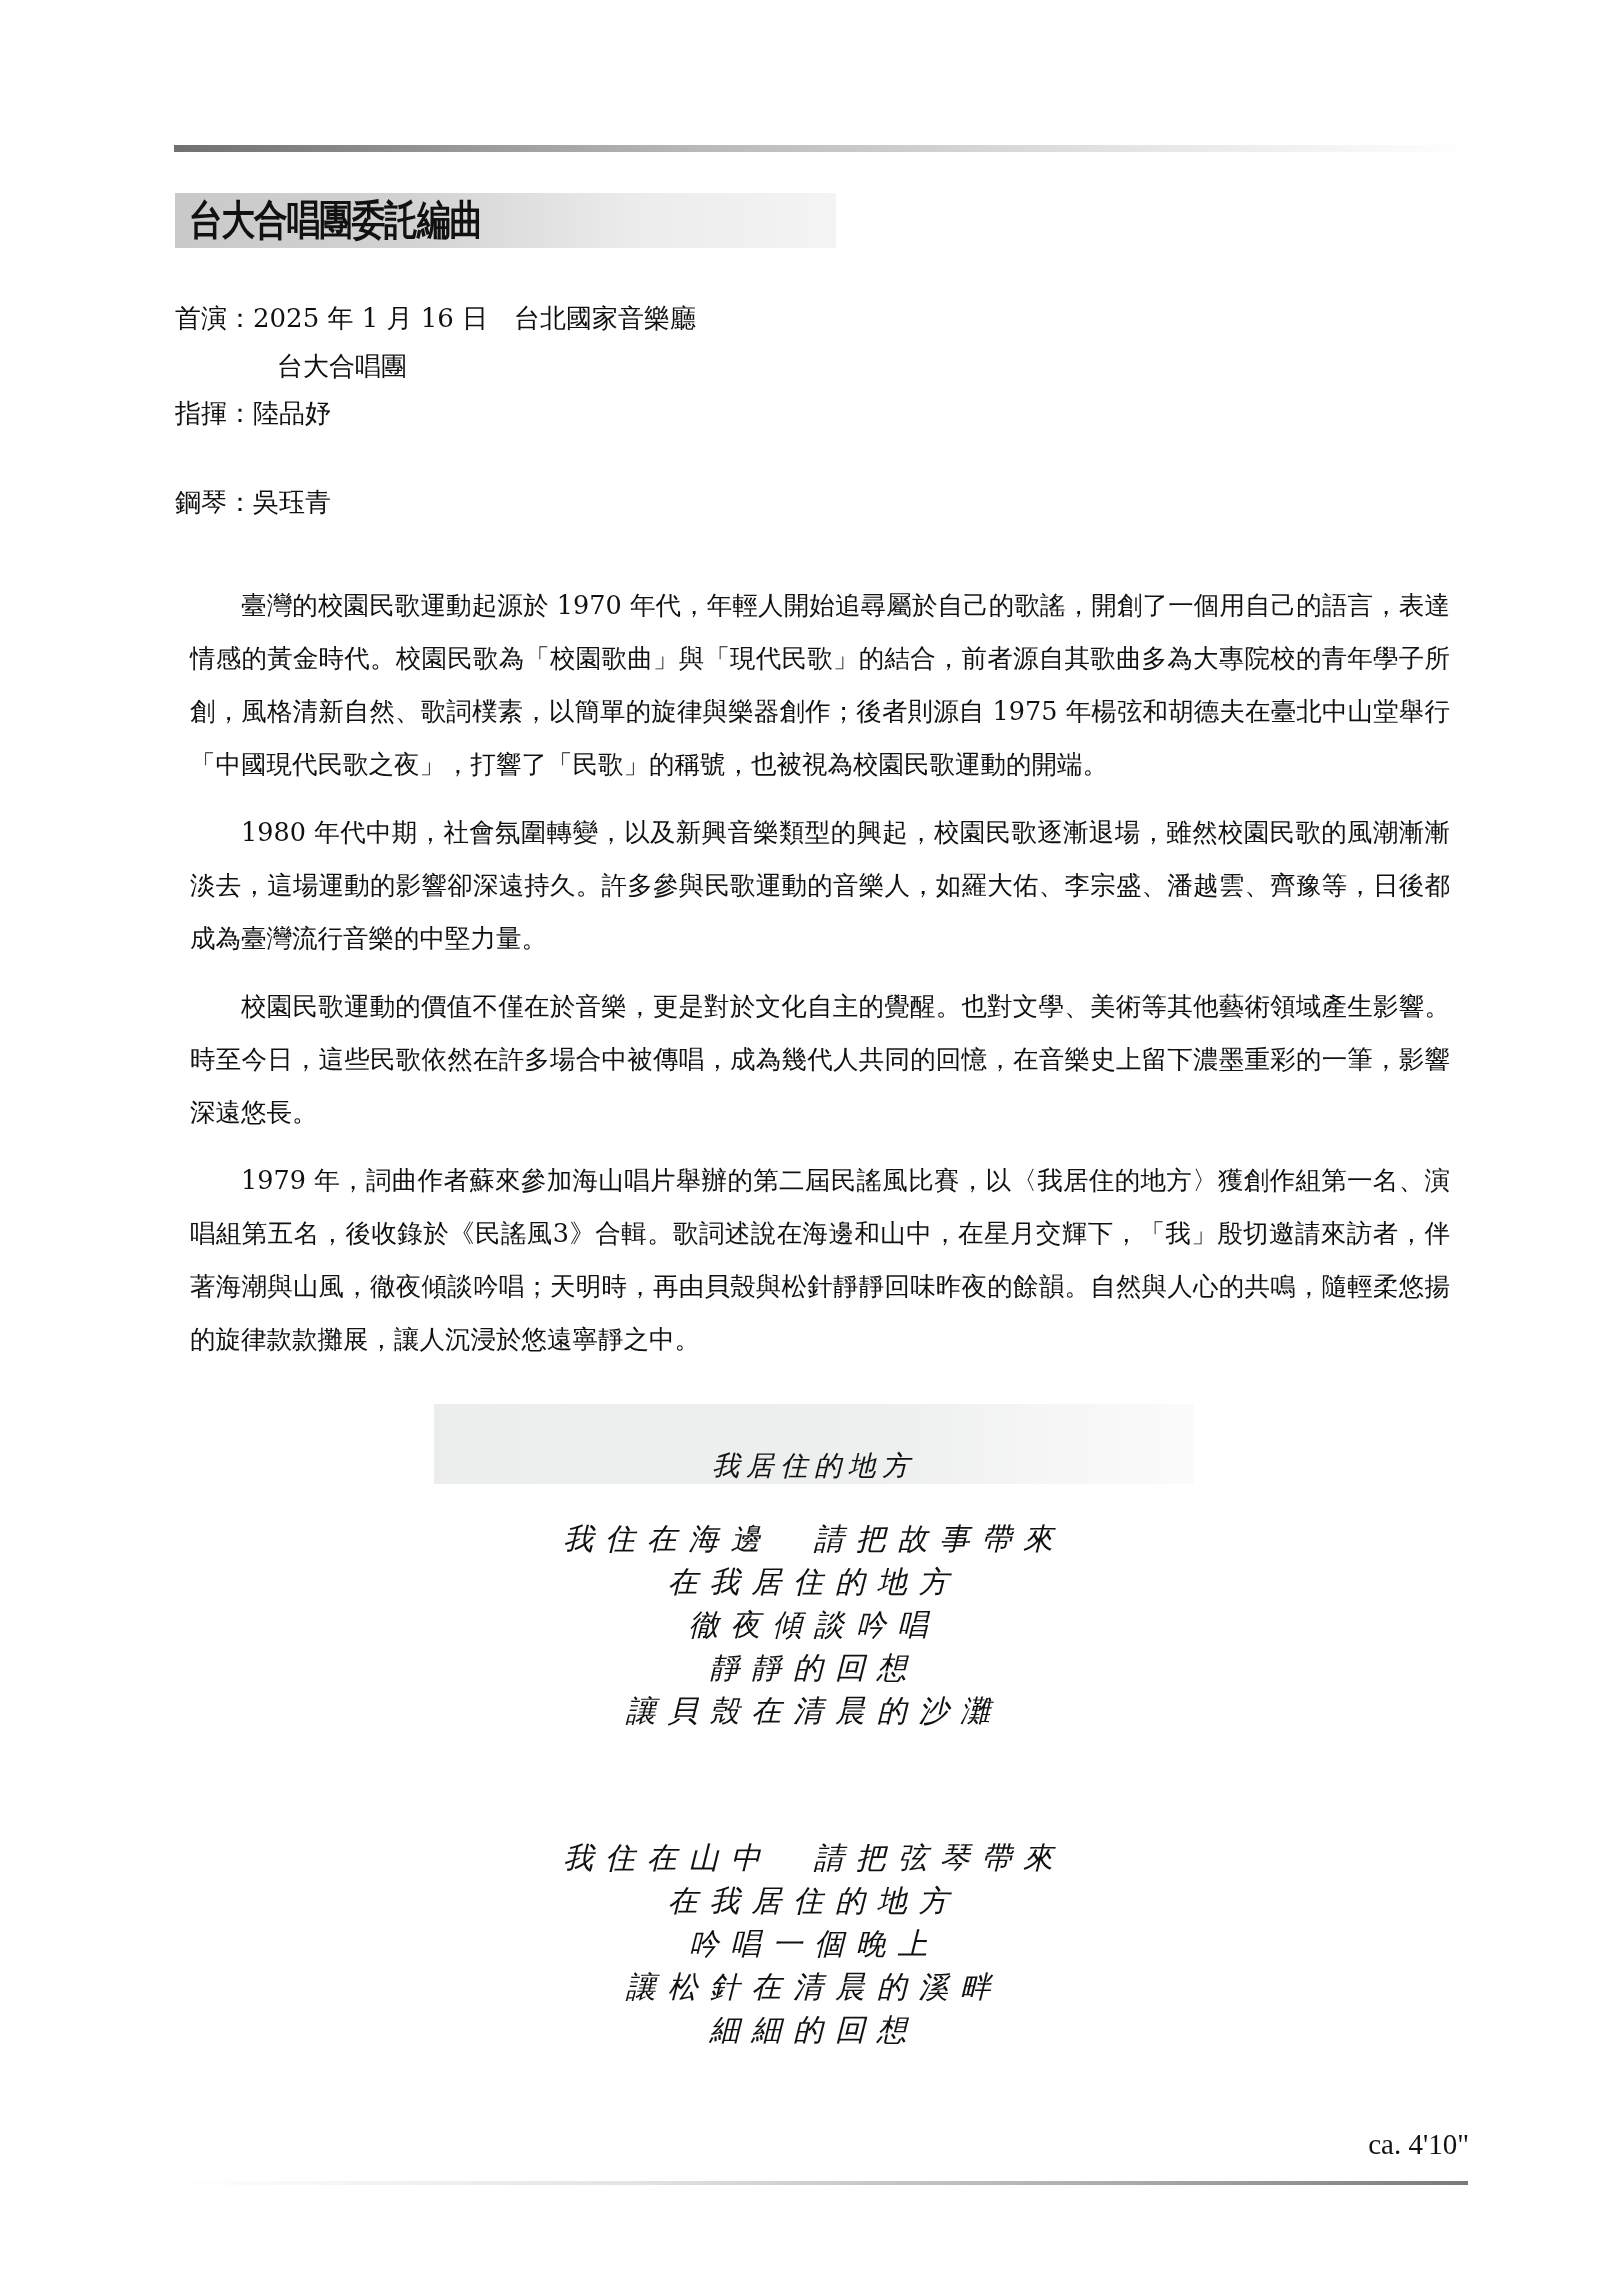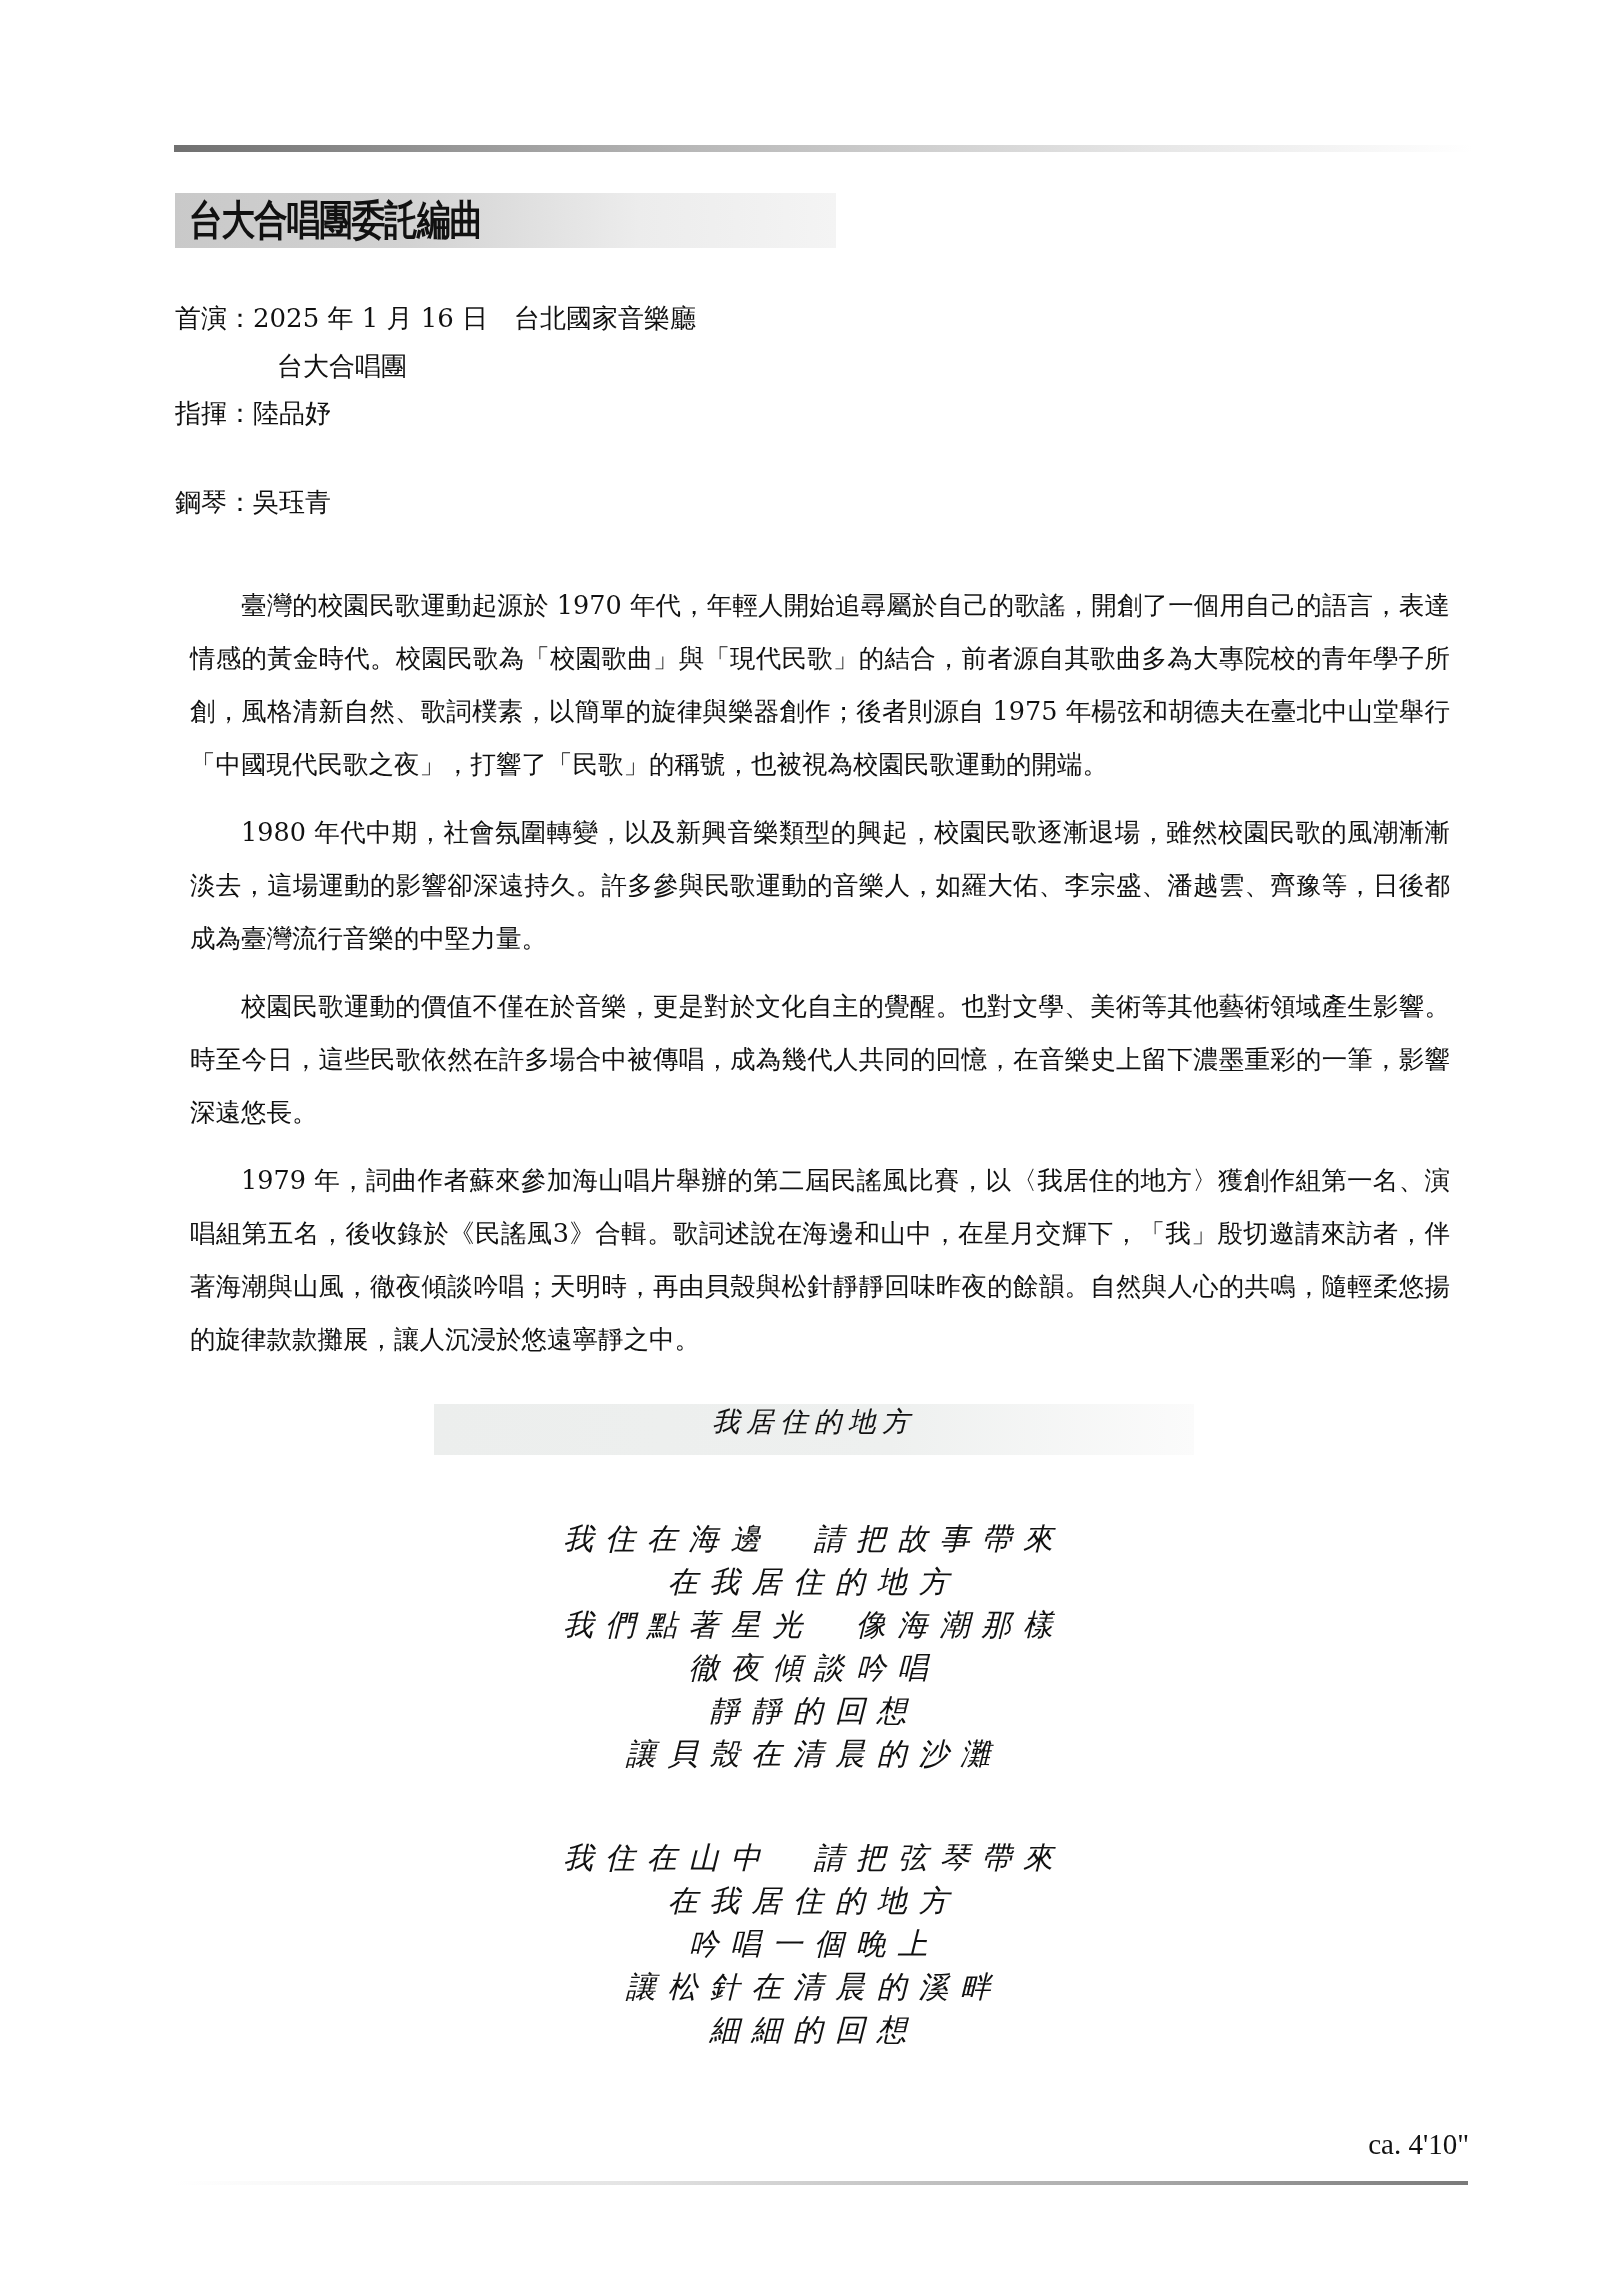--- a/index.html
+++ b/index.html
@@ -15,23 +15,23 @@
   .info { position: absolute; left: 175px; font-size: 26px; line-height: 1; white-space: pre; }
   .info .label { display: inline-block; }
   .info .value { display: inline-block; }
   .info-premiere { top: 305px; }
   .info-premiere-2 { top: 353px; left: 277px; }
   .info-conductor { top: 400px; }
   .info-piano { top: 489px; }
   .body-text { position: absolute; left: 175px; top: 564px; width: 1290px;
                font-size: 25.5px; line-height: 53px; text-align: justify; text-justify: inter-character; }
   .body-text p { margin: 15px; text-indent: 2em; }
-  .lyrics-title-box { position: absolute; left: 434px; top: 1404px; width: 760px; height: 51px;
+  .lyrics-title-box { position: absolute; left: 434px; top: 1404px; width: 760px; height: 80px;
                       background: linear-gradient(to right, #eceeed 0%, #eef0ef 60%, #fbfbfb 100%);
-                      display: flex; align-items: flex-start; justify-content: center; }
+                      display: flex; align-items: flex-end; justify-content: center; }
   .lyrics-title { font-size: 27.5px; letter-spacing: 6.5px; font-style: italic; }
   .lyrics { position: absolute; left: 434px; width: 760px; text-align: center;
             font-size: 30px; line-height: 43px; letter-spacing: 11.8px; font-style: italic; margin-top: 30px; }
   .stanza-1 { top: 1487px; }
   .stanza-2 { top: 1806px; }
   .lyrics .line { white-space: pre; }
   .duration { position: absolute; right: 154px; top: 2128px; font-family: "Liberation Serif", serif;
               font-size: 29px; }
   .rule-bottom { position: absolute; left: 174px; top: 2181px; width: 1294px; height: 3.9px;
                  background: linear-gradient(to right, #ffffff 0%, #e4e4e4 35%, #a8a8a8 75%, #7a7a7a 100%); }
@@ -57,21 +57,20 @@
   <p>1979 年，詞曲作者蘇來參加海山唱片舉辦的第二屆民謠風比賽，以〈我居住的地方〉獲創作組第一名、演唱組第五名，後收錄於《民謠風3》合輯。歌詞述說在海邊和山中，在星月交輝下，「我」殷切邀請來訪者，伴著海潮與山風，徹夜傾談吟唱；天明時，再由貝殼與松針靜靜回味昨夜的餘韻。自然與人心的共鳴，隨輕柔悠揚的旋律款款攤展，讓人沉浸於悠遠寧靜之中。</p>
 </div>
 
 <div class="lyrics-title-box">
   <span class="lyrics-title">我居住的地方</span>
 </div>
 
 <div class="lyrics stanza-1">
   <div class="line">我住在海邊　請把故事帶來</div>
   <div class="line">在我居住的地方</div>
-  <div class="line">我們點著星光　像海潮那樣</div>
   <div class="line">徹夜傾談吟唱</div>
   <div class="line">靜靜的回想</div>
   <div class="line">讓貝殼在清晨的沙灘</div>
 </div>
 
 <div class="lyrics stanza-2">
   <div class="line">我住在山中　請把弦琴帶來</div>
   <div class="line">在我居住的地方</div>
   <div class="line">吟唱一個晚上</div>
   <div class="line">讓松針在清晨的溪畔</div>

